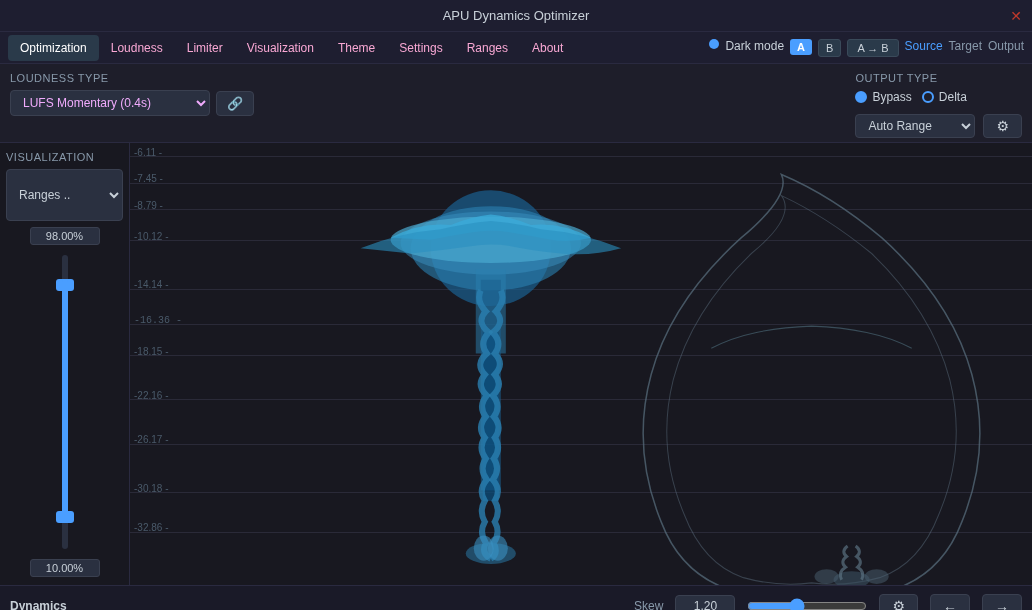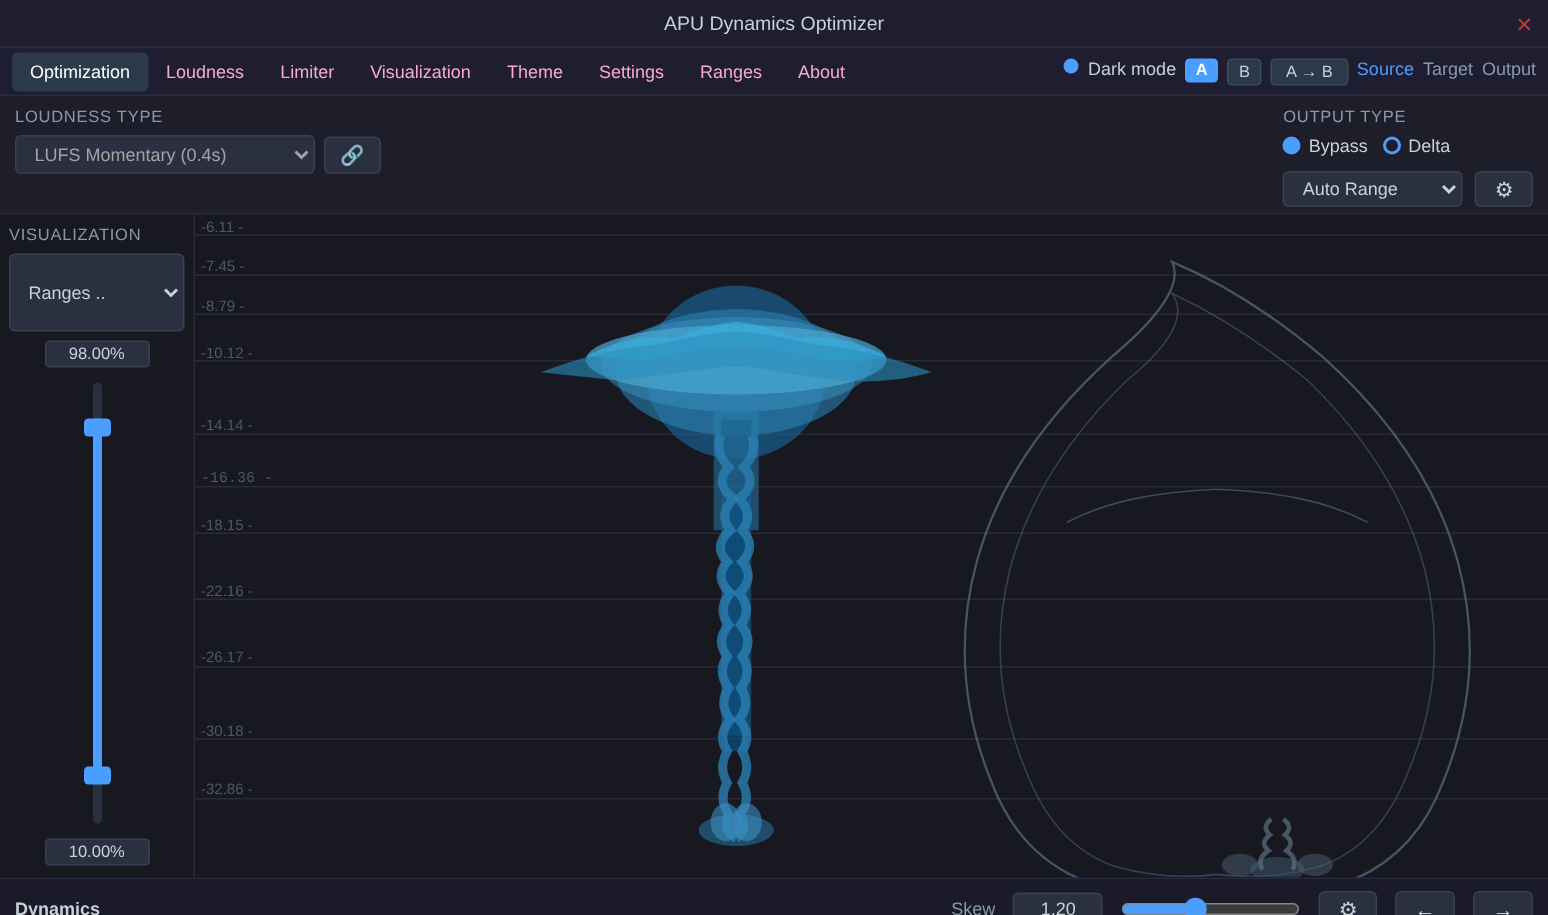--- a/index.html
+++ b/index.html
@@ -119,21 +119,21 @@
       background: #2a3040;
       border: 1px solid #3a4050;
       border-radius: 4px;
       color: #c8d0d8;
       padding: 4px 10px;
       cursor: pointer;
       font-size: 13px;
     }
     .loudness-select {
       background: #2a3040;
-      color: #a3a3a3;
+      color: #f0abfc;
       border: 1px solid #3a4050;
       border-radius: 4px;
       padding: 4px 8px;
       font-size: 12px;
       width: 200px;
       cursor: pointer;
     }
     .link-btn {
       background: #2a3040;
       border: 1px solid #3a4050;

